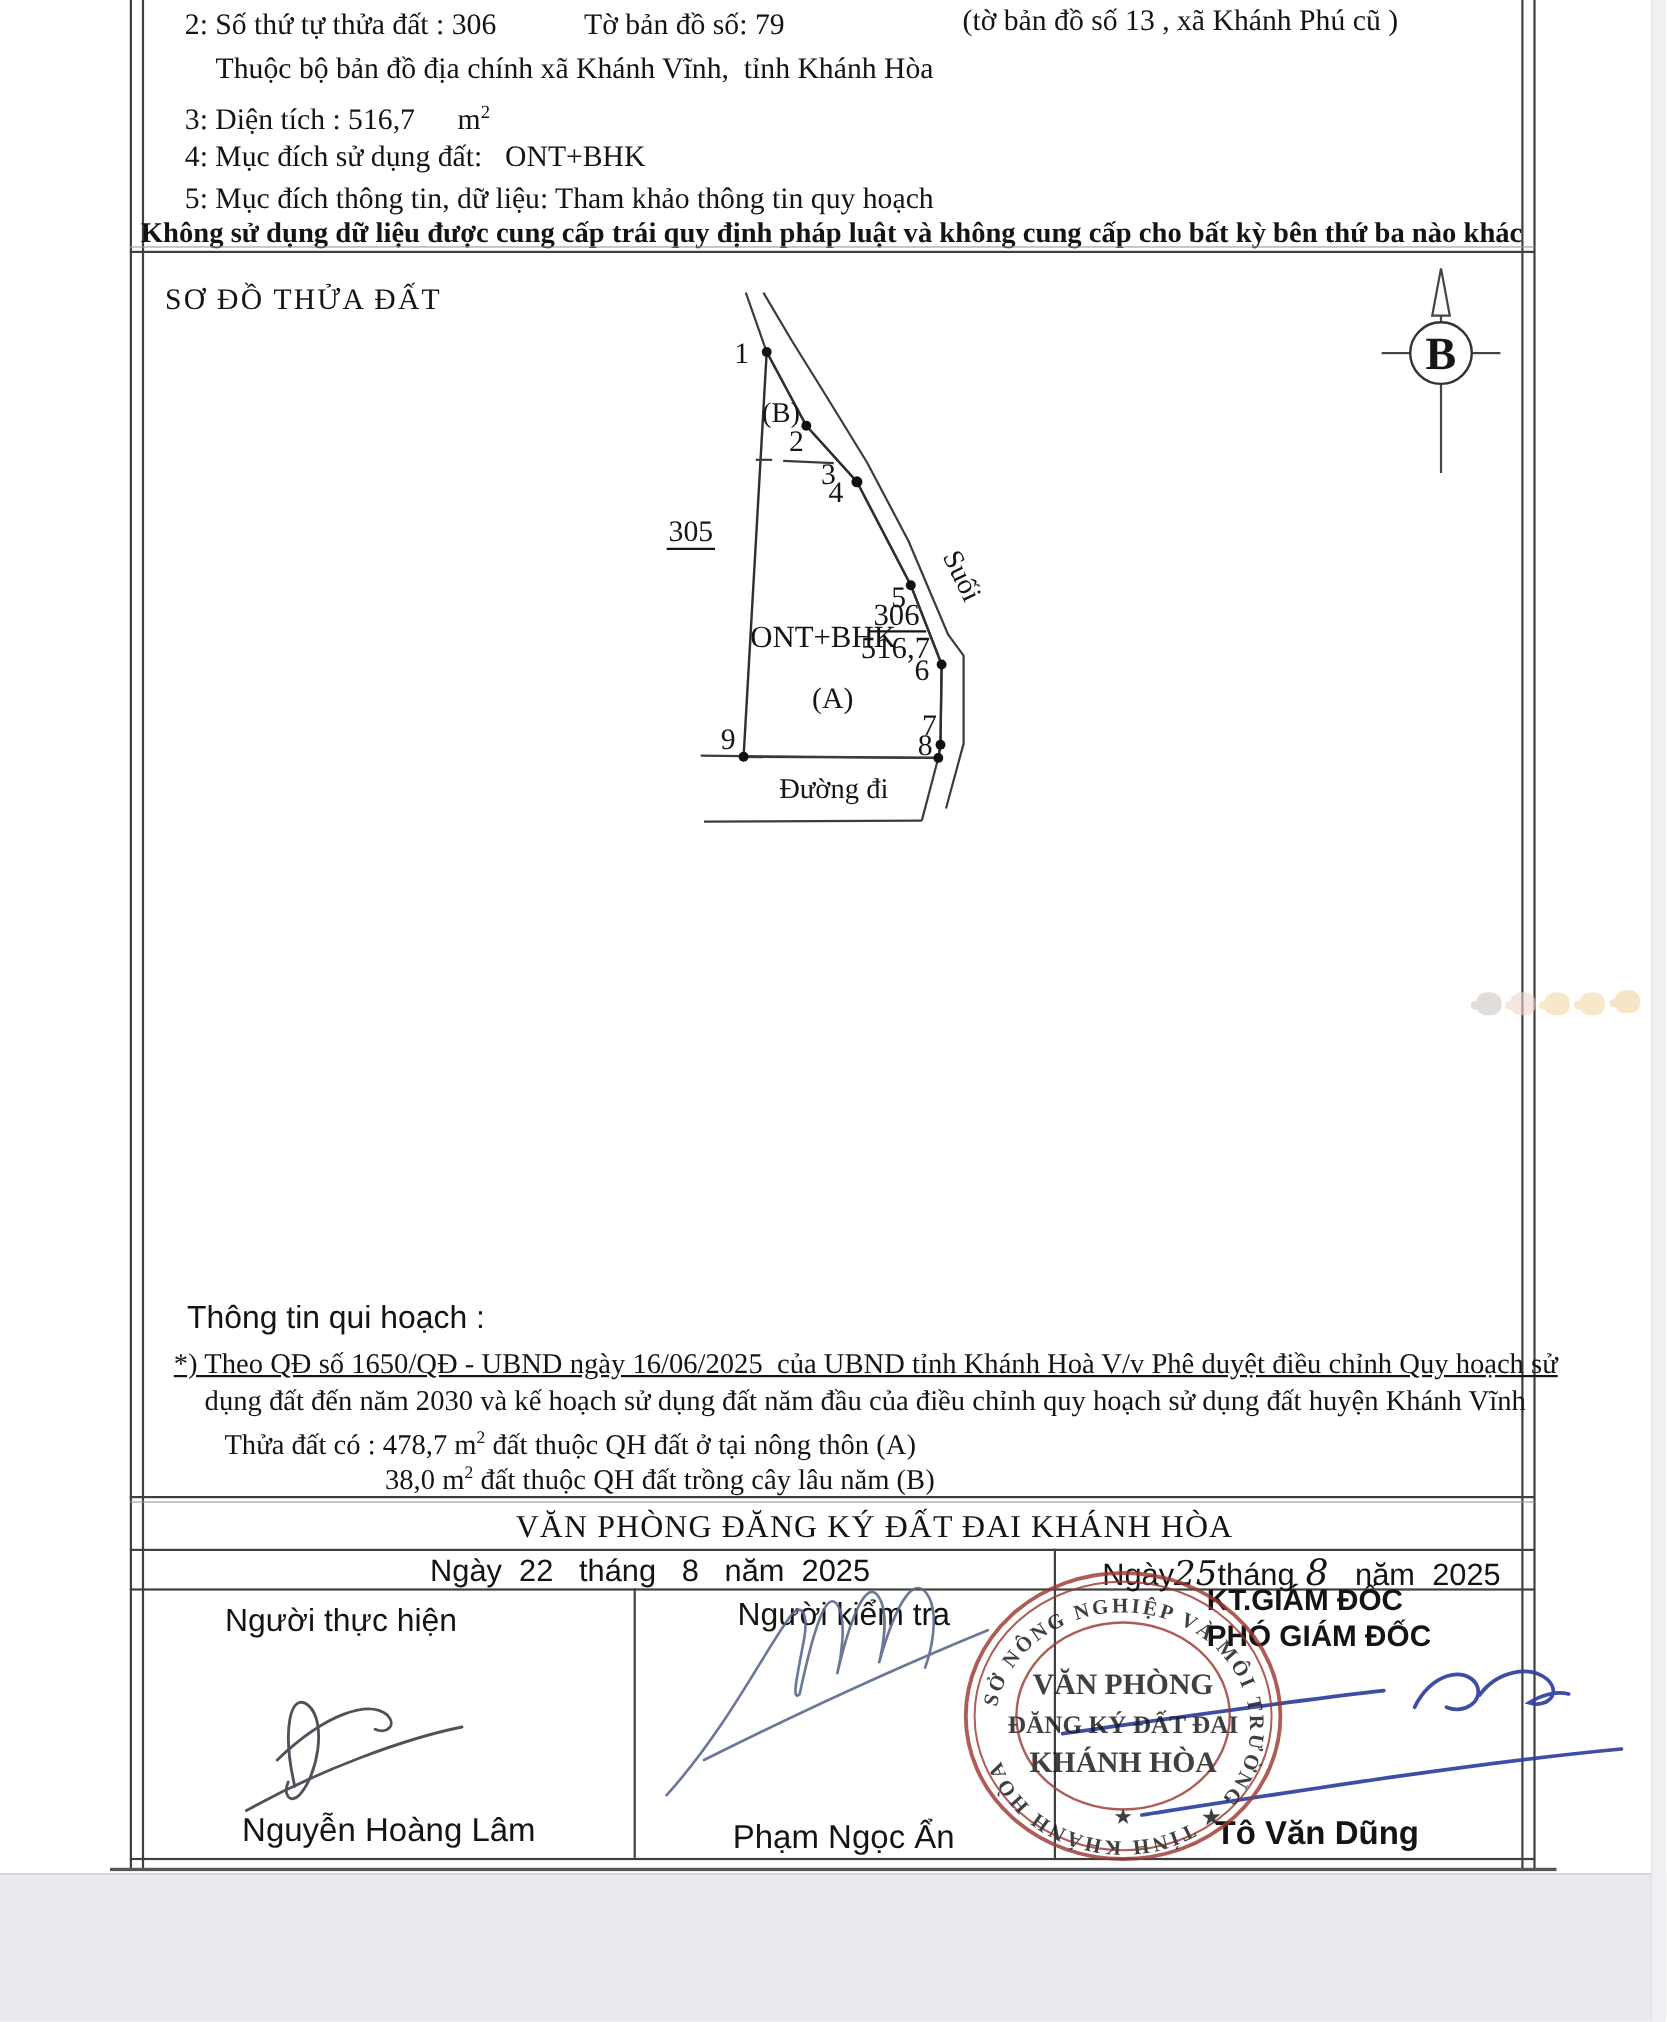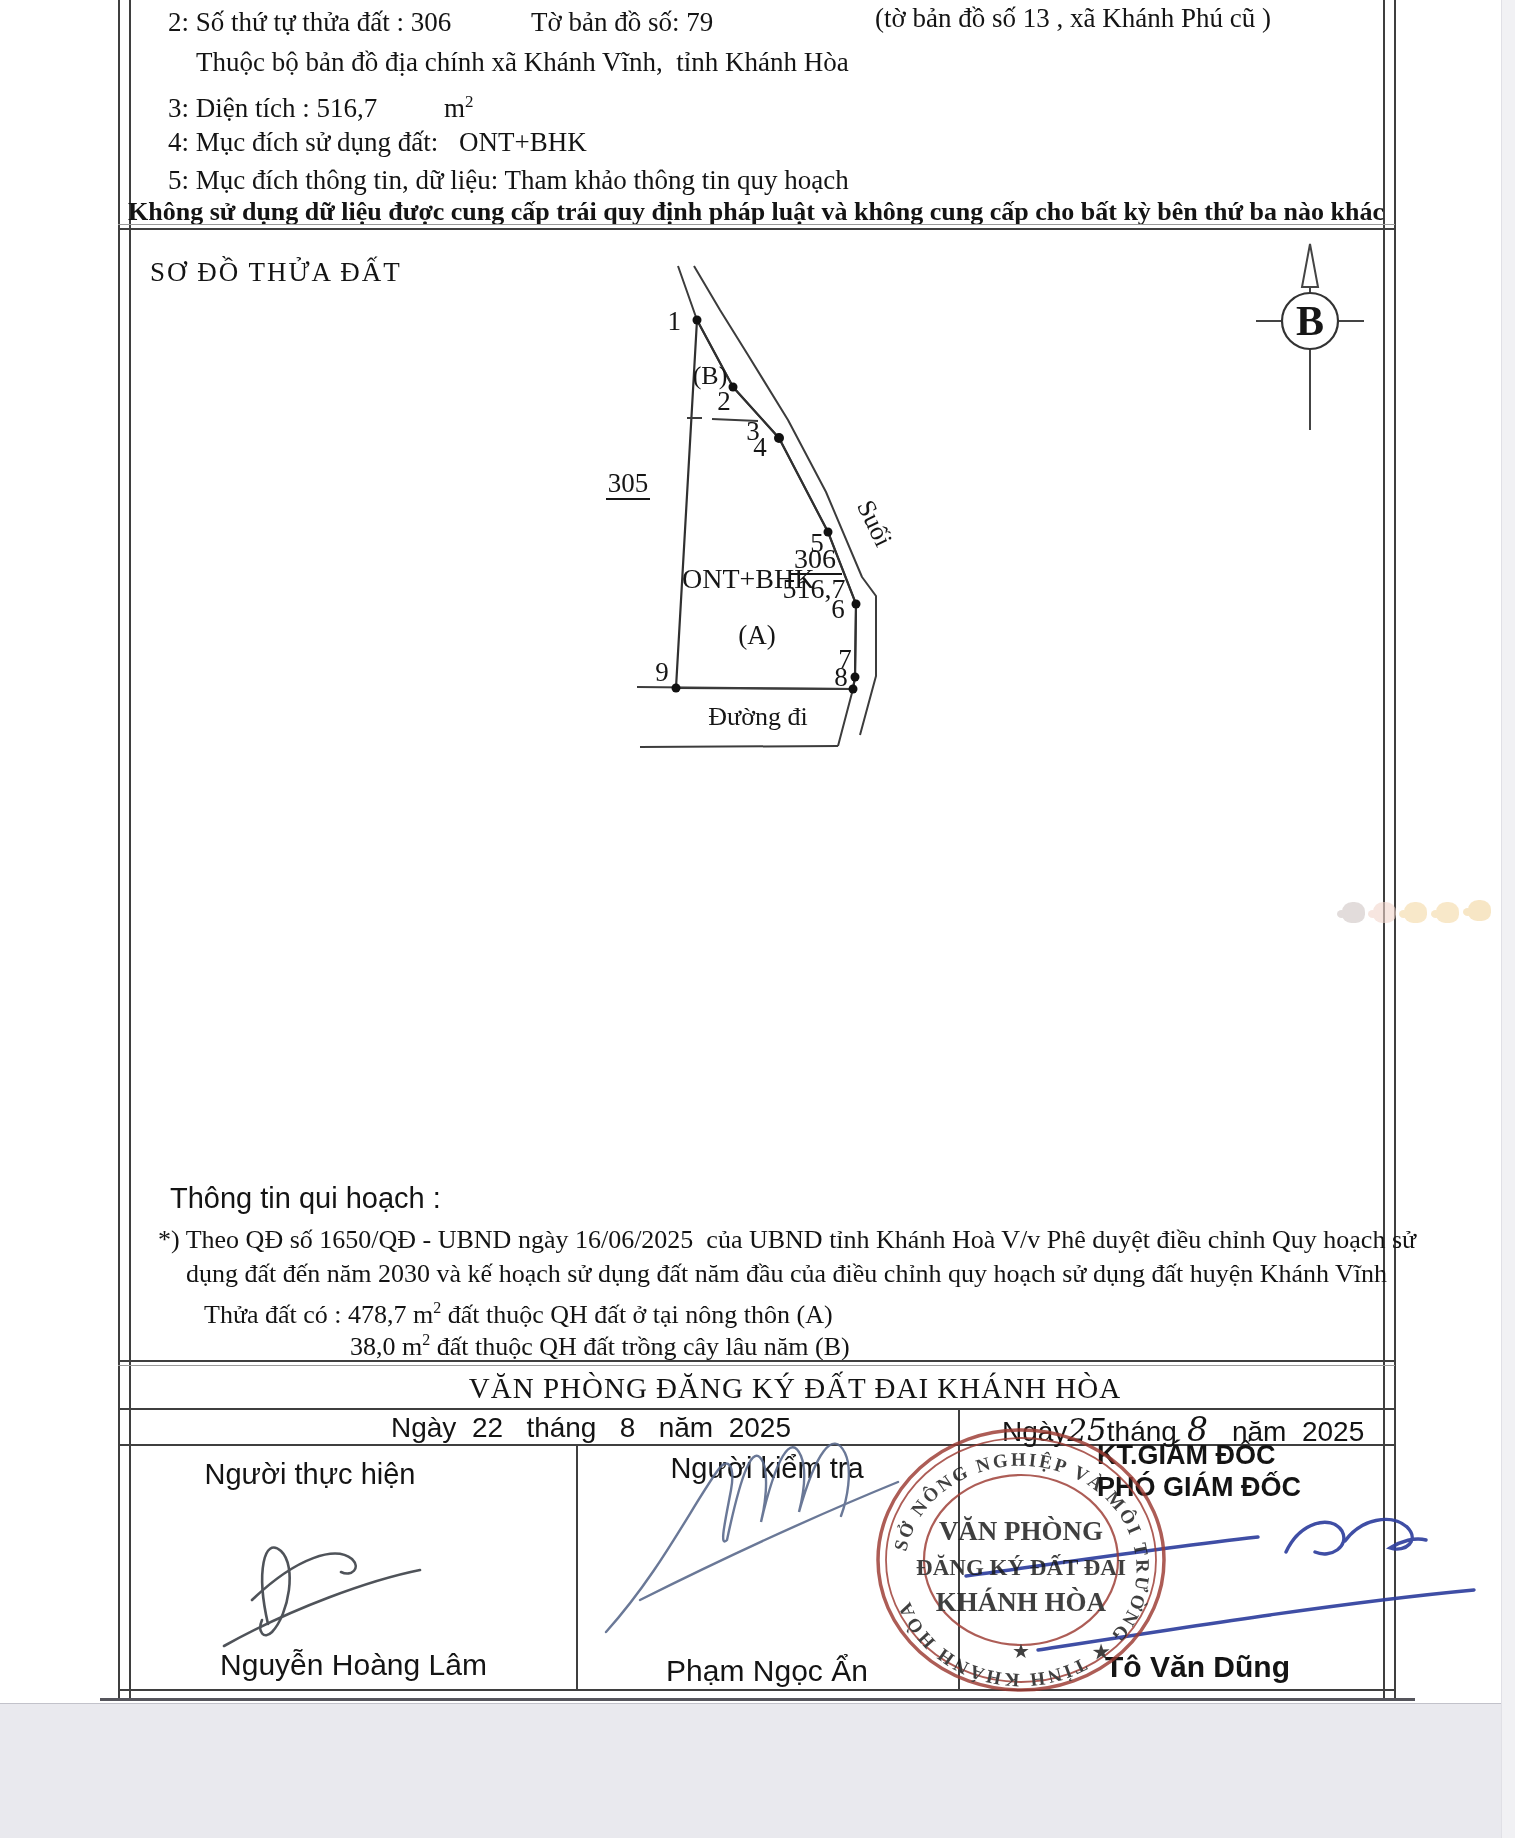--- a/index.html
+++ b/index.html
@@ -33,39 +33,39 @@
   <div class="vline" style="left:1394px;top:0;height:1700px;width:1.5px;"></div>
 
   <div class="abs t27 pre" style="left:168px;top:6px;">2: Số thứ tự thửa đất : 306</div>
   <div class="abs t27 pre" style="left:531px;top:6px;">Tờ bản đồ số: 79</div>
   <div class="abs t27 pre" style="left:875px;top:2px;">(tờ bản đồ số 13 , xã Khánh Phú cũ )</div>
 
   <div class="abs t27 pre" style="left:196px;top:46px;">Thuộc bộ bản đồ địa chính xã Khánh Vĩnh,  tỉnh Khánh Hòa</div>
 
   <div class="abs t27" style="left:168px;top:86px;">
     <span class="pre">3: Diện tích : 516,7</span>
-    <span style="margin-left:60px;"><span>m</span><sup style="font-size:17px;">2</sup></span>
+    <span style="margin-left:32px;"><span>m</span><sup style="font-size:17px;">2</sup></span>
   </div>
 
   <div class="abs t27" style="left:168px;top:126px;">
     <span class="pre">4: Mục đích sử dụng đất:</span>
     <span style="margin-left:14px;">ONT+BHK</span>
   </div>
 
   <div class="abs t27 pre" style="left:168px;top:164px;">5: Mục đích thông tin, dữ liệu: Tham khảo thông tin quy hoạch</div>
 
   <div class="abs t26 bold" style="left:118px;top:196px;width:1276px;text-align:center;">Không sử dụng dữ liệu được cung cấp trái quy định pháp luật và không cung cấp cho bất kỳ bên thứ ba nào khác</div>
 
   <div class="hline-thin" style="left:118px;top:224px;width:1277px;"></div>
   <div class="hline" style="left:118px;top:228px;width:1277px;"></div>
 
   <div class="abs t27" style="left:150px;top:256px;letter-spacing:2px;">SƠ ĐỒ THỬA ĐẤT</div>
 
   <div class="abs sans" style="left:170px;top:1182px;font-size:29px;">Thông tin qui hoạch :</div>
-  <div class="abs t26 pre" style="left:158px;top:1224px;">*) Theo QĐ số 1650/QĐ - UBND ngày 16/06/2025  của UBND tỉnh Khánh Hoà V/v Phê duyệt điều chỉnh Quy hoạch sử</div>
+  <div class="abs t26 pre" style="left:158px;top:1224px;text-decoration:underline;">*) Theo QĐ số 1650/QĐ - UBND ngày 16/06/2025  của UBND tỉnh Khánh Hoà V/v Phê duyệt điều chỉnh Quy hoạch sử</div>
   <div class="abs t26 pre" style="left:186px;top:1258px;">dụng đất đến năm 2030 và kế hoạch sử dụng đất năm đầu của điều chỉnh quy hoạch sử dụng đất huyện Khánh Vĩnh</div>
   <div class="abs t26" style="left:204px;top:1292px;">
     <span class="pre">Thửa đất có : 478,7 m</span><sup style="font-size:16px;">2</sup><span class="pre"> đất thuộc QH đất ở tại nông thôn (A)</span>
   </div>
   <div class="abs t26" style="left:350px;top:1324px;">
     <span class="pre">38,0 m</span><sup style="font-size:16px;">2</sup><span class="pre"> đất thuộc QH đất trồng cây lâu năm (B)</span>
   </div>
 
   <div class="hline" style="left:118px;top:1360px;width:1277px;"></div>
   <div class="hline-thin" style="left:118px;top:1365px;width:1277px;"></div>

